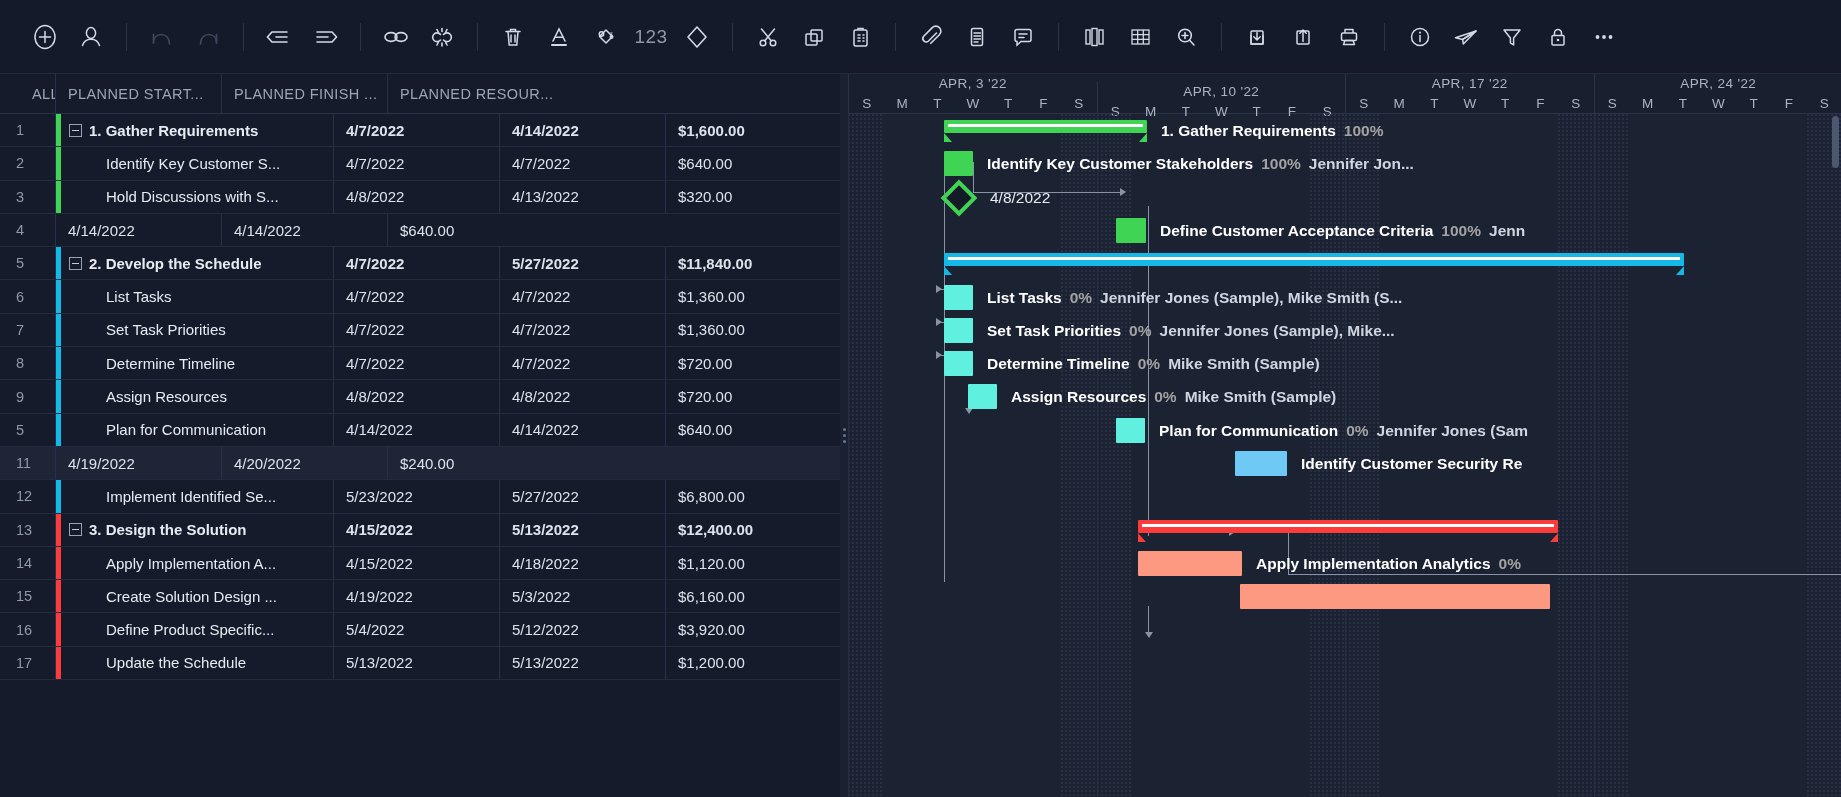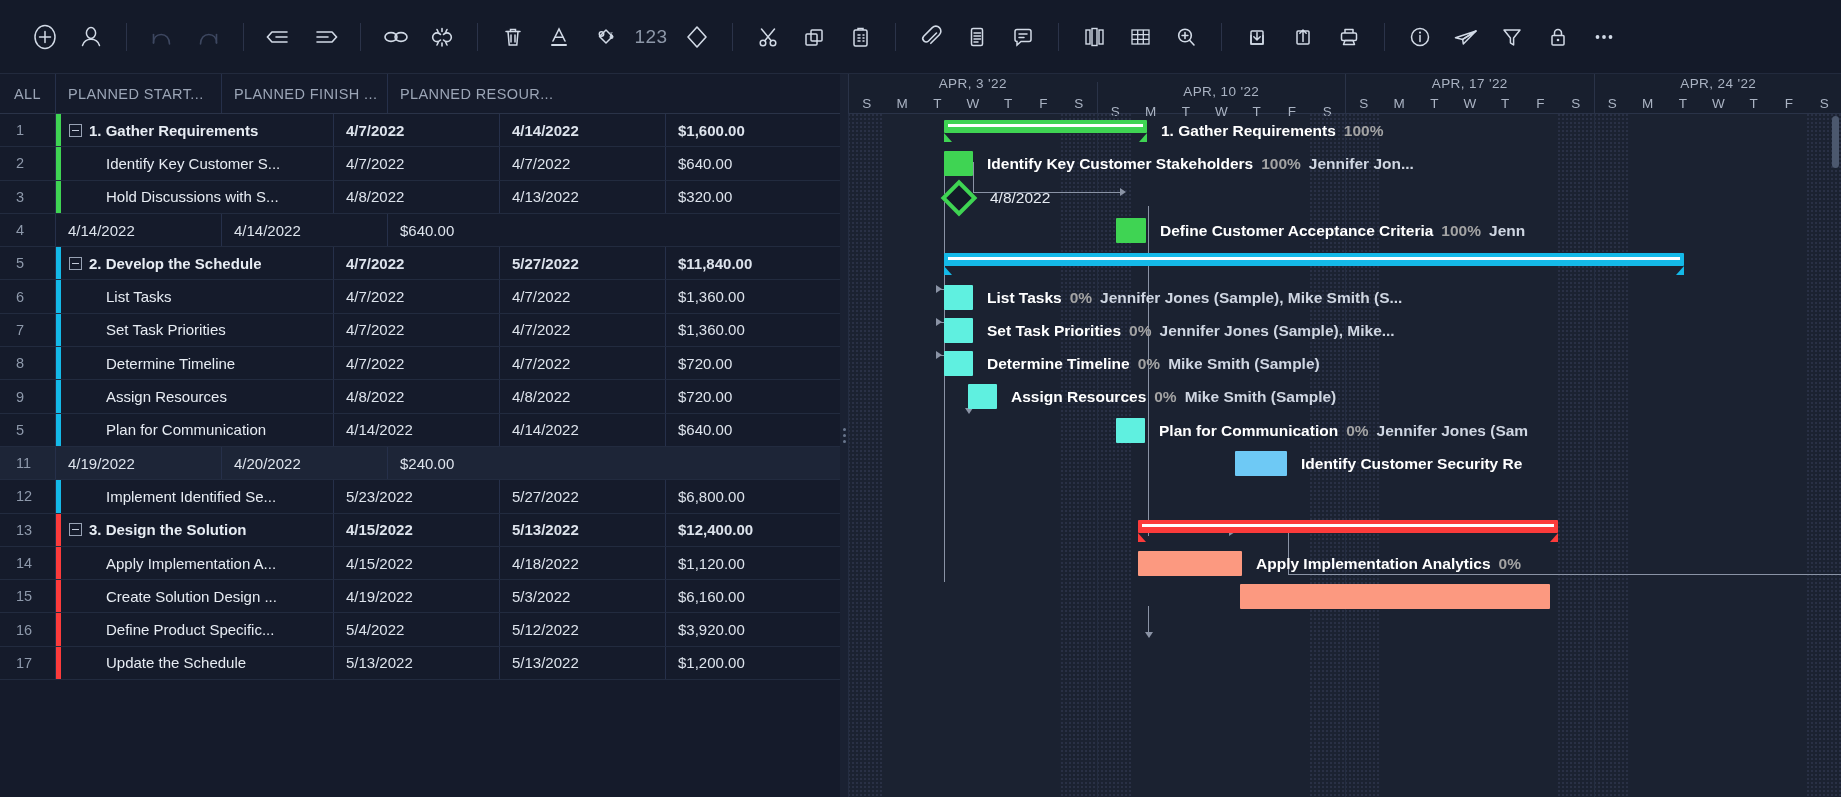--- a/index.html
+++ b/index.html
@@ -56,21 +56,21 @@
     border-bottom: 1px solid #2a3348;
     background: #151b2b;
   }
   .gh-cell {
     display: flex; align-items: center;
     font-size: 14.5px; color: #9ba5b6; letter-spacing: .4px;
     border-right: 1px solid #26304a;
     padding-left: 12px;
     white-space: nowrap; overflow: hidden;
   }
-  .gh-all   { width: 56px;  justify-content: flex-start; padding-left: 14px; }
+  .gh-all   { width: 56px;  justify-content: flex-start; padding-left: 32px; }
   .gh-name  { width: 278px; }
   .gh-start { width: 166px; }
   .gh-fin   { width: 166px; }
   .gh-res   { width: 174px; border-right: none; }
 
   .grid-row {
     height: 33.3px; display: flex; align-items: stretch;
     border-bottom: 1px solid #222b3f;
     position: relative;
   }

